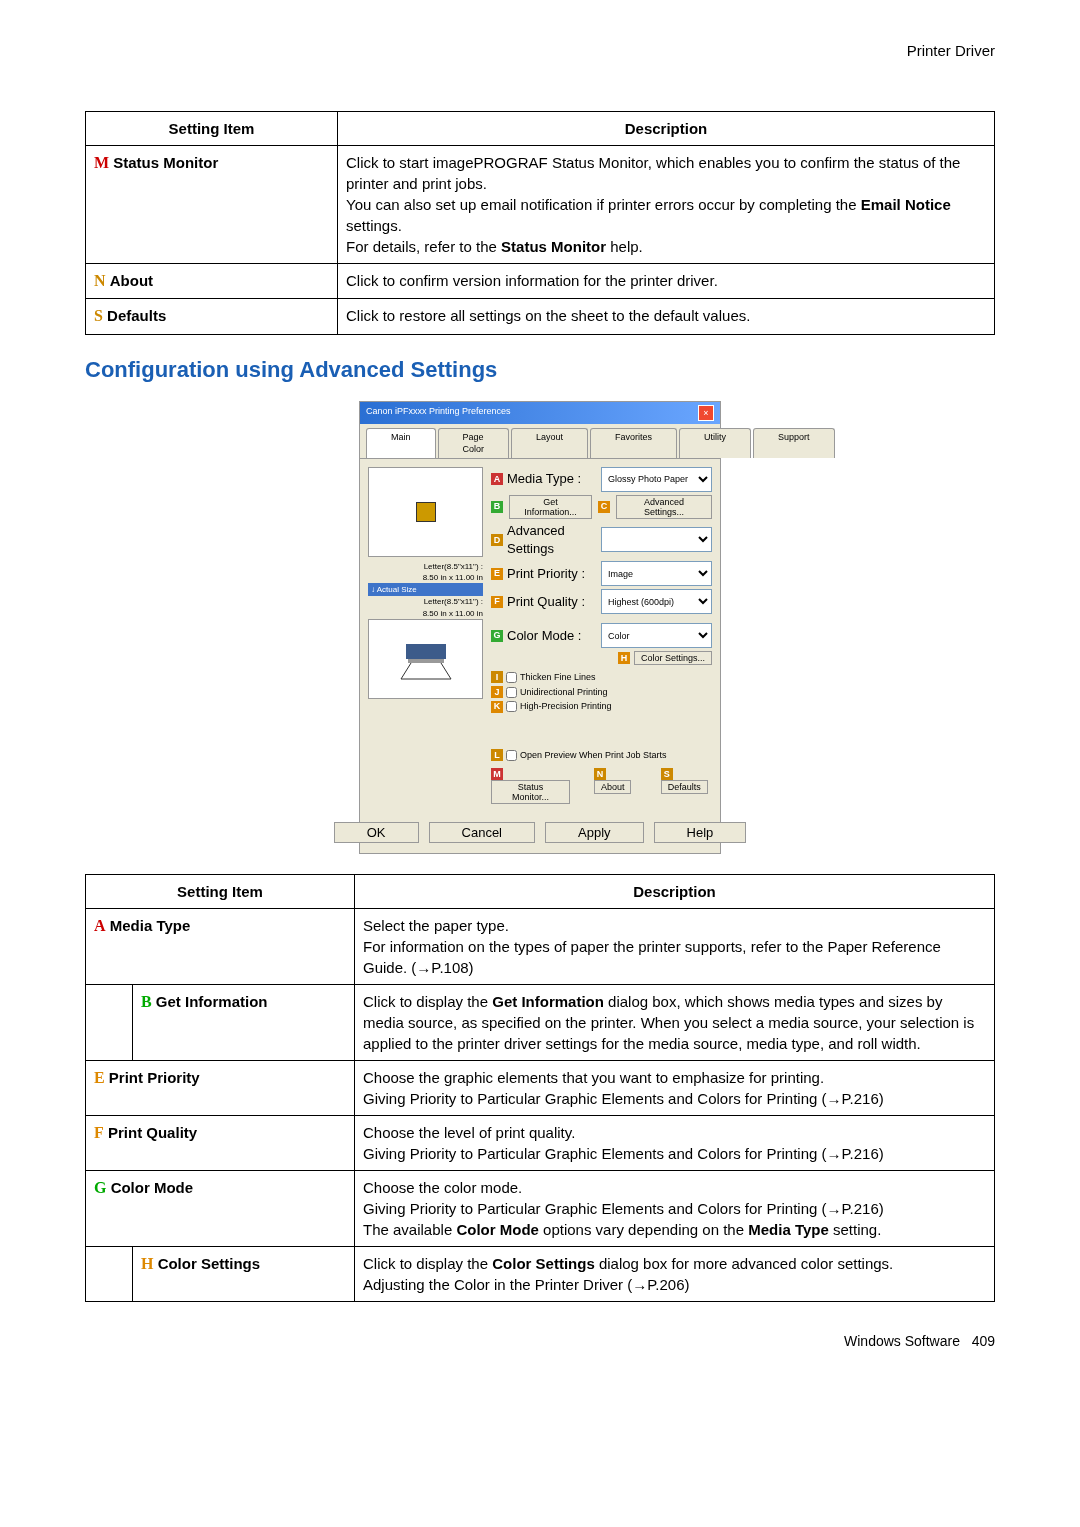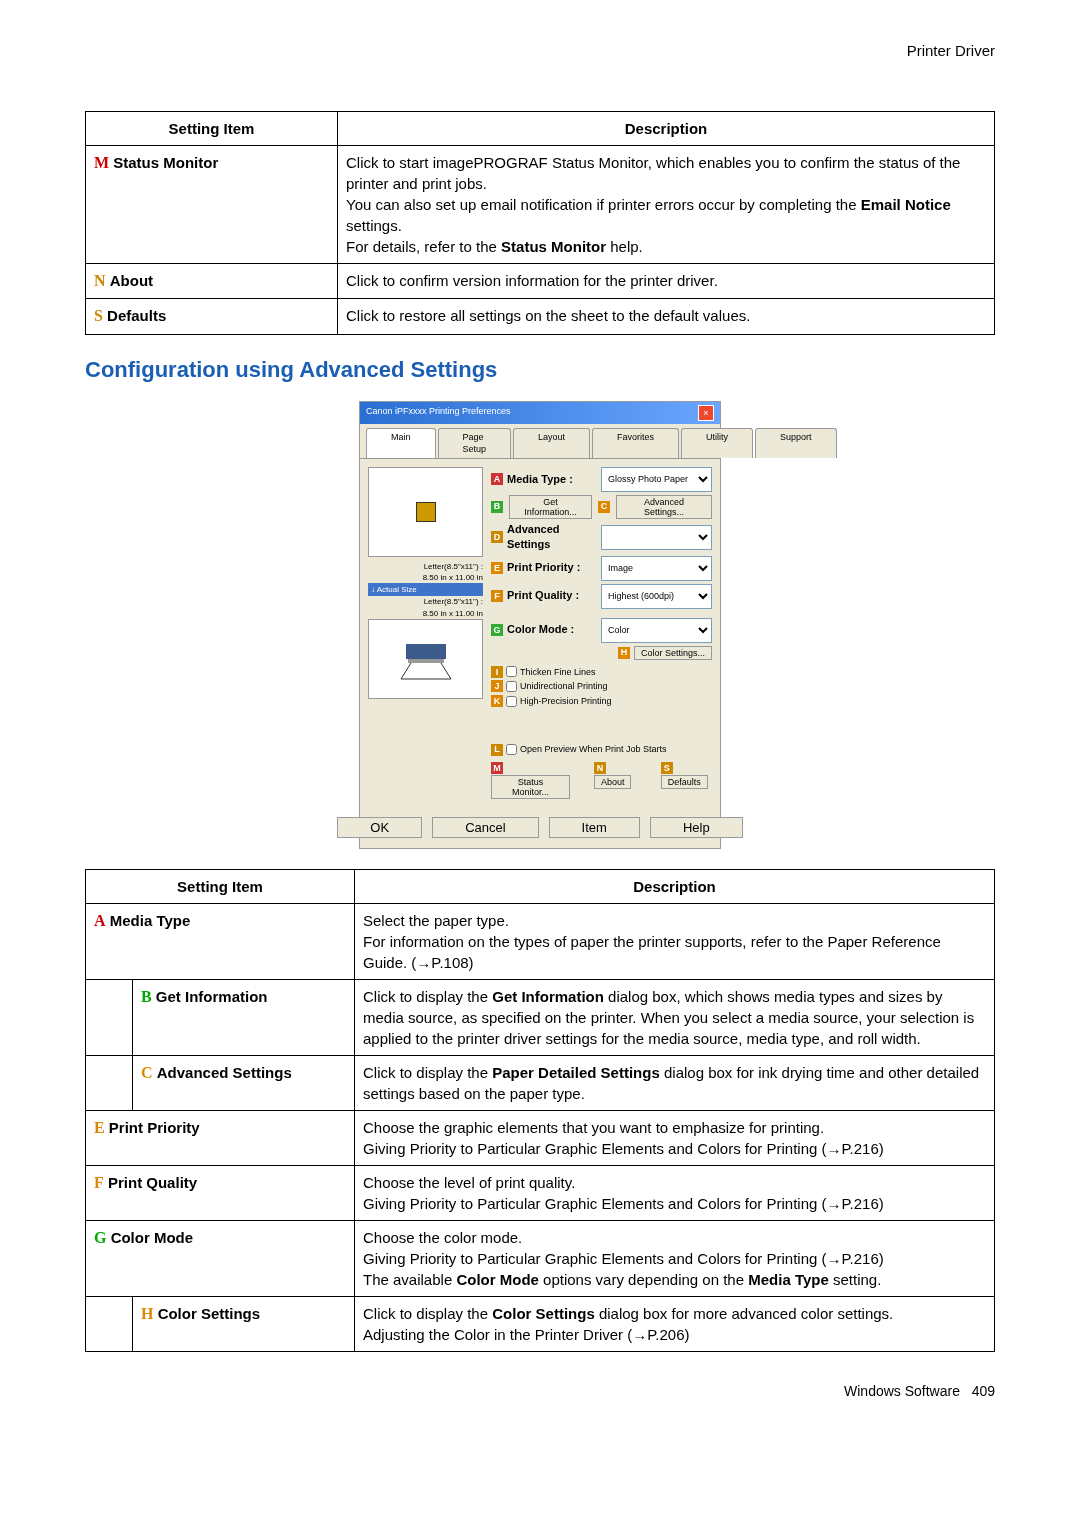--- a/index.html
+++ b/index.html
@@ -24,21 +24,21 @@
 .panel { background:#ece9d8; padding:8px; display:flex; gap:8px; }
 .left-col { width:115px; }
 .preview-box { background:#fff; border:1px solid #999; height:88px; margin-bottom:4px; display:flex; align-items:center; justify-content:center; }
 .preview-box .icon-box { width:18px; height:18px; background:#c90; border:1px solid #333; }
 .size-label { font-size:8px; text-align:right; color:#000; }
 .actual-bar { background:#3e74c9; color:#fff; font-size:8px; padding:1px 3px; }
 .printer-img { background:#fff; border:1px solid #999; height:78px; display:flex; align-items:center; justify-content:center; }
 .printer-img svg { width:60px; height:50px; }
 .right-col { flex:1; }
 .form-row { display:flex; align-items:center; margin-bottom:3px; gap:4px; }
-.form-row .lab { width:90px; font-size:11px;font-weight:bold; }
+.form-row .lab { width:90px; font-size:13px; }
 .form-row input[type=text], .form-row select { flex:1; font-size:9px; height:25px; border:1px solid #7b9ebd; background:#fff; padding:0 2px; }
 .tag { display:inline-flex; width:12px; height:12px; align-items:center; justify-content:center; font-weight:bold; font-size:9px; color:#fff; }
 .tag.A{background:#c33}.tag.B{background:#3a3}.tag.C{background:#d80}.tag.D{background:#c80}.tag.E{background:#d80}.tag.F{background:#d80}.tag.G{background:#3a3}.tag.H{background:#d80}.tag.I{background:#c80}.tag.J{background:#d80}.tag.K{background:#d80}.tag.L{background:#c80}.tag.M{background:#c33}.tag.N{background:#c80}.tag.S{background:#c80}
 .btn-small { font-size:9px; padding:1px 6px; background:#ece9d8; border:1px solid #999; }
 .checks { margin:6px 0 6px 0; }
 .check-row { display:flex; align-items:center; gap:3px; font-size:9px; margin-bottom:2px; }
 .check-row input { margin:0; width:11px; height:11px; }
 .bottom-btns { display:flex; justify-content:space-between; gap:24px; padding:4px 0; }
 .bottom-btns2 { display:flex; justify-content:center; gap:10px; padding:6px 0 10px; }
 .win-btn { font-size:13px; padding:2px 32px; background:#ece9d8; border:1px solid #999; }
@@ -73,21 +73,21 @@
 
 <div class="section-title">Configuration using Advanced Settings</div>
 
 <div class="screenshot">
   <div class="titlebar">
     <span>Canon iPFxxxx Printing Preferences</span>
     <span class="close">×</span>
   </div>
   <div class="tabs" id="tabs">
       <div class="tab">Main</div>
-      <div class="tab inactive">Page Setup</div>
+      <div class="tab inactive">Page Color</div>
       <div class="tab inactive">Layout</div>
       <div class="tab inactive">Favorites</div>
       <div class="tab inactive">Utility</div>
       <div class="tab inactive">Support</div>
     </div>
   <div class="panel">
     <div class="left-col">
       <div class="preview-box">
           <div class="icon-box"></div>
         </div>
@@ -167,21 +167,21 @@
       <div class="bottom-btns">
         <span><span class="tag M">M</span><button class="btn-small">Status Monitor...</button></span>
         <span><span class="tag N">N</span><button class="btn-small">About</button></span>
         <span><span class="tag S">S</span><button class="btn-small">Defaults</button></span>
       </div>
     </div>
   </div>
   <div class="bottom-btns2">
     <button class="win-btn">OK</button>
     <button class="win-btn">Cancel</button>
-    <button class="win-btn">Item</button>
+    <button class="win-btn">Apply</button>
     <button class="win-btn">Help</button>
   </div>
 </div>
 
 <table class="ref-table">
 <thead>
       <tr>
   <th class="setting-col" colspan="2">Setting Item</th>
   <th>Description</th>
 </tr>
@@ -190,25 +190,20 @@
       <tr>
         <td class="setting-col" colspan="2"><span class="letter A">A</span> <span class="bold">Media Type</span></td>
         <td>Select the paper type.<br>For information on the types of paper the printer supports, refer to the Paper Reference Guide. (→P.108)</td>
       </tr>
       <tr>
         <td class="setting-col" style="border-right:none;width:30px"></td>
         <td style="width:205px"><span class="letter B">B</span> <span class="bold">Get Information</span></td>
         <td>Click to display the <b>Get Information</b> dialog box, which shows media types and sizes by media source, as specified on the printer. When you select a media source, your selection is applied to the printer driver settings for the media source, media type, and roll width.</td>
       </tr>
       <tr>
-        <td class="setting-col" style="border-right:none;width:30px"></td>
-        <td style="width:205px"><span class="letter C">C</span> <span class="bold">Advanced Settings</span></td>
-        <td>Click to display the <b>Paper Detailed Settings</b> dialog box for ink drying time and other detailed settings based on the paper type.</td>
-      </tr>
-      <tr>
         <td class="setting-col" colspan="2"><span class="letter E">E</span> <span class="bold">Print Priority</span></td>
         <td>Choose the graphic elements that you want to emphasize for printing.<br>Giving Priority to Particular Graphic Elements and Colors for Printing (→P.216)</td>
       </tr>
       <tr>
         <td class="setting-col" colspan="2"><span class="letter F">F</span> <span class="bold">Print Quality</span></td>
         <td>Choose the level of print quality.<br>Giving Priority to Particular Graphic Elements and Colors for Printing (→P.216)</td>
       </tr>
       <tr>
         <td class="setting-col" colspan="2"><span class="letter G">G</span> <span class="bold">Color Mode</span></td>
         <td>Choose the color mode.<br>Giving Priority to Particular Graphic Elements and Colors for Printing (→P.216)<br>The available <b>Color Mode</b> options vary depending on the <b>Media Type</b> setting.</td>

